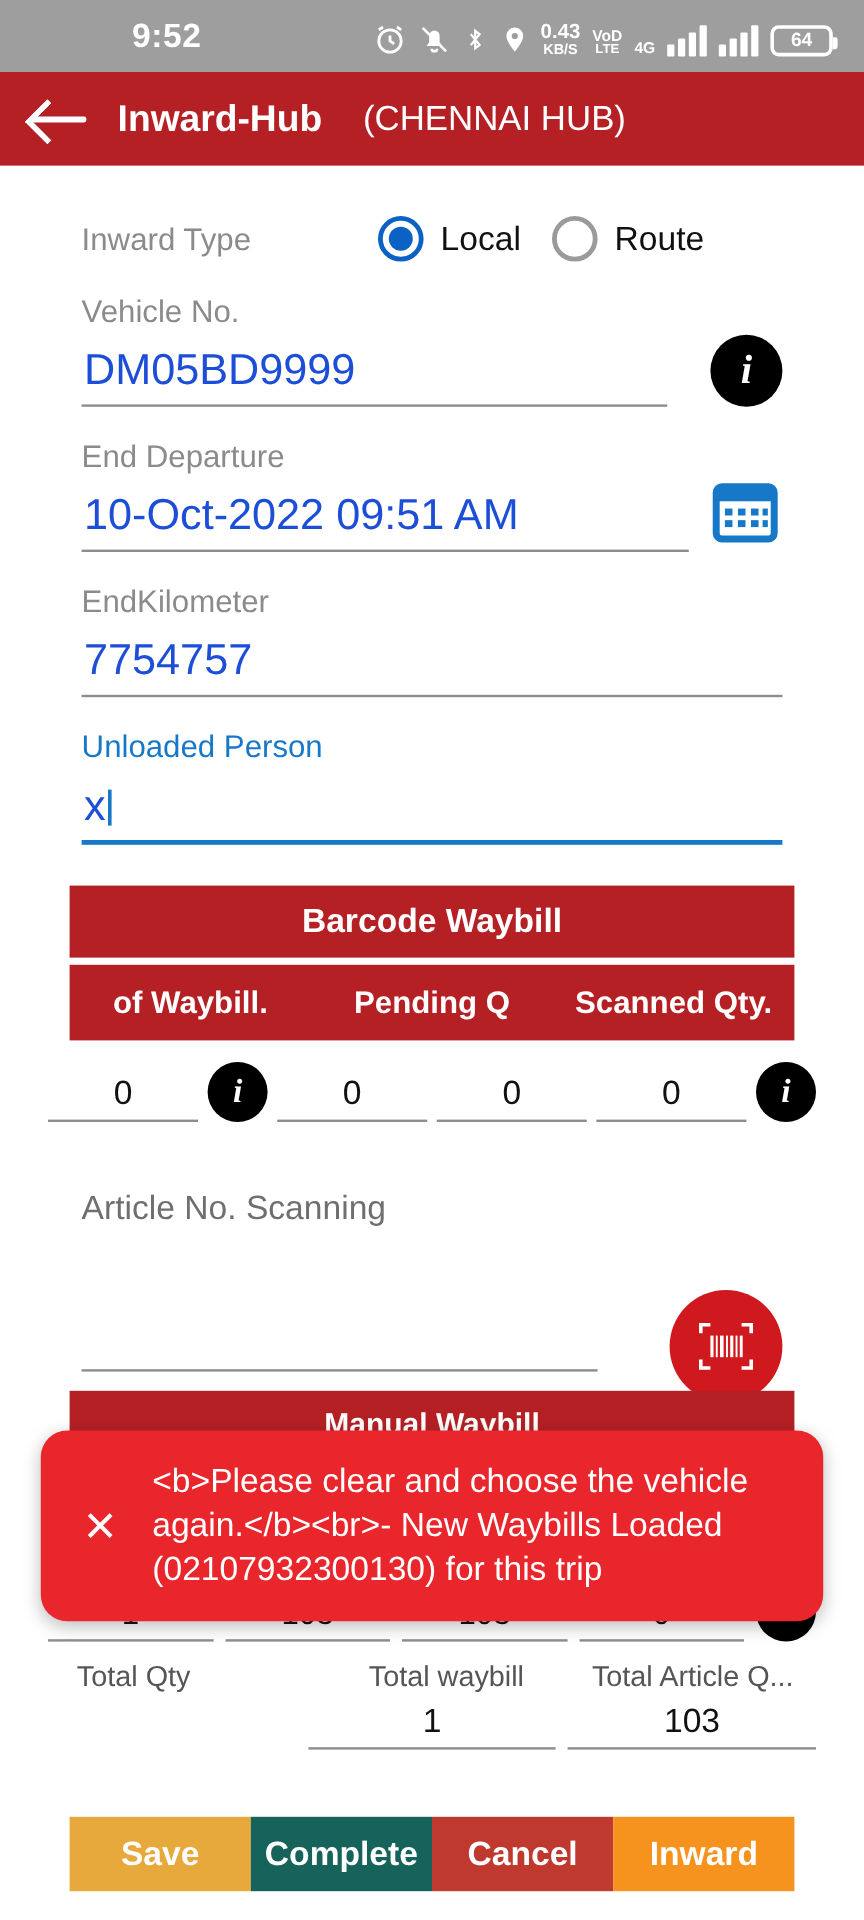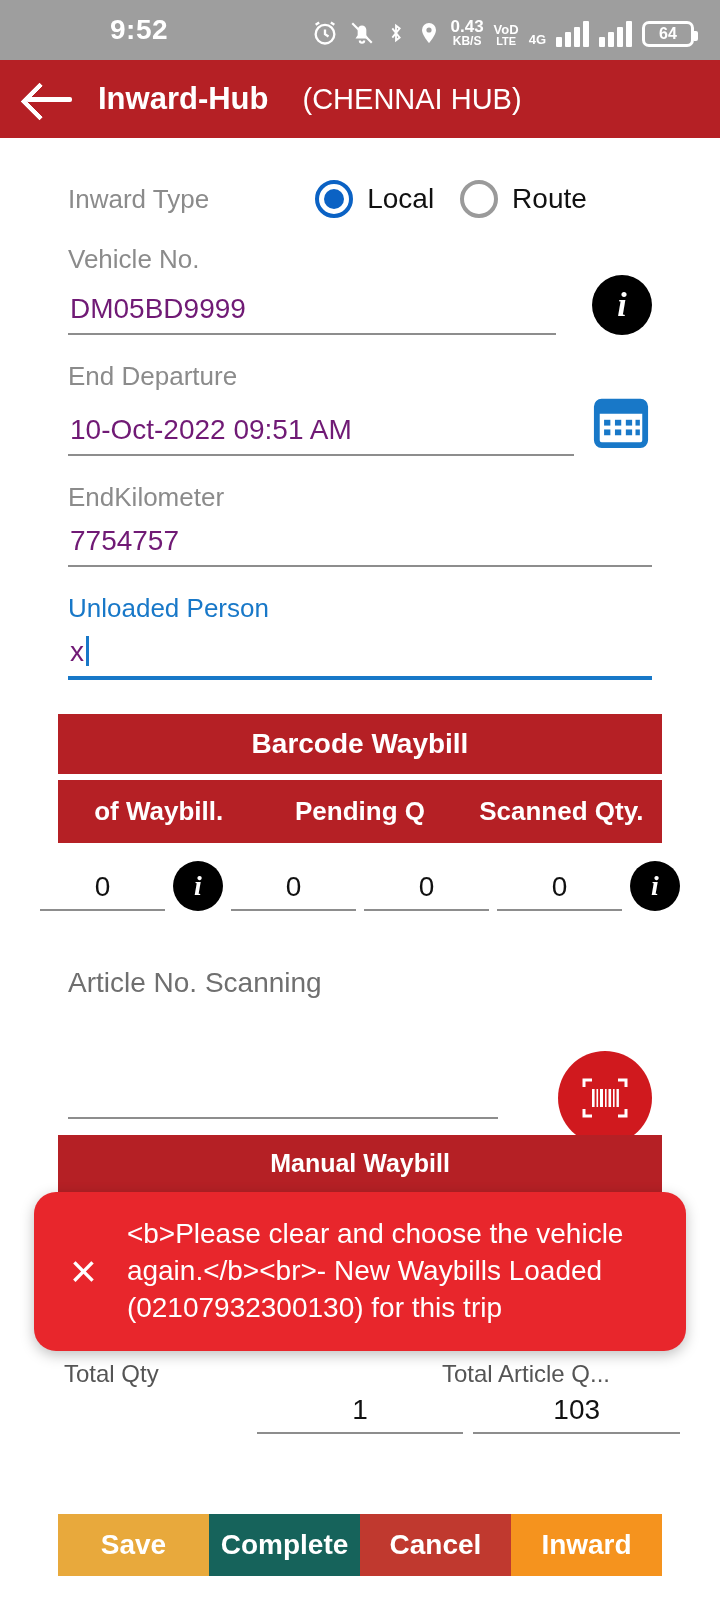--- a/index.html
+++ b/index.html
@@ -59,21 +59,21 @@
   .radio { display:flex; align-items:center; gap:14px; cursor:pointer;}
   .radio .dot { width:38px; height:38px; border-radius:50%; border:4px solid #9a9a9a; display:flex; align-items:center; justify-content:center; }
   .radio.on .dot { border-color:#0b62c4; }
   .radio.on .dot:after { content:""; width:20px; height:20px; border-radius:50%; background:#0b62c4; }
   .radio span { font-size:28px; color:#111; }
 
   .field { padding: 0 68px; margin-top: 26px; position:relative;}
   .field .flabel { font-size:26px; color:#8b8b8b; }
   .field .flabel.active { color:#1878c8; }
   .field .fvalue {
-    font-size:28px; color:#701a75; padding: 12px 2px 8px 2px;
+    font-size:36px; color:#1d4ed8; padding: 12px 2px 8px 2px;
     border-bottom:2px solid #8d8d8d; min-height:50px;
   }
   .field.focused .fvalue { border-bottom:4px solid #1878c8; }
   .caret { display:inline-block; width:3px; height:30px; background:#1878c8; vertical-align:-5px; margin-left:2px;}
 
   .info-badge {
     width:60px; height:60px; border-radius:50%; background:#000; color:#fff;
     display:flex; align-items:center; justify-content:center;
     font-family:"Liberation Serif", serif; font-style:italic; font-weight:700; font-size:34px;
   }
@@ -319,20 +319,21 @@
       </div>
       <div class="mw-row">
         <div class="cellv">1</div>
         <div class="cellv">103</div>
         <div class="cellv">103</div>
         <div class="cellv">0</div>
         <div class="cell-ico">i</div>
       </div>
       <div class="mw-sub">
         <div class="lead">Total Qty</div>
+        <div>Total waybill</div>
         <div>Total Article Q...</div>
       </div>
       <div class="mw-row2">
         <div class="cellv" style="visibility:hidden">.</div>
         <div class="cellv">1</div>
         <div class="cellv">103</div>
       </div>
     </div>
   </div>
 

